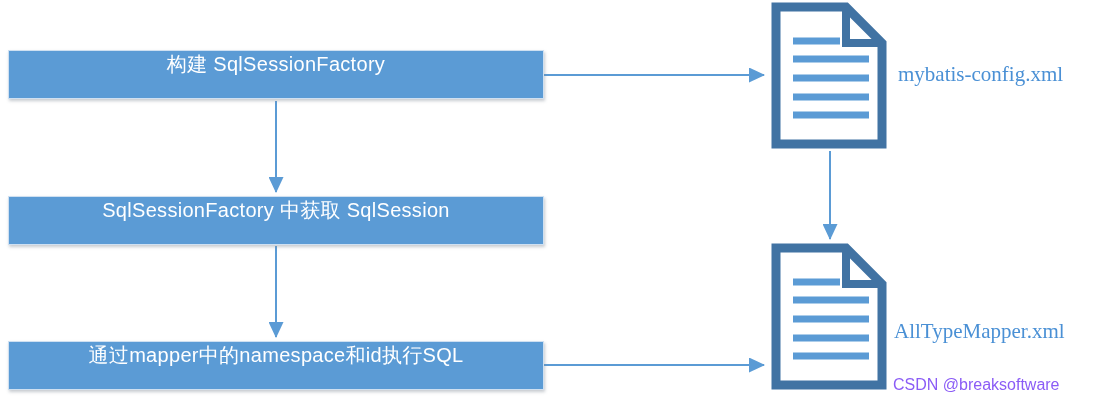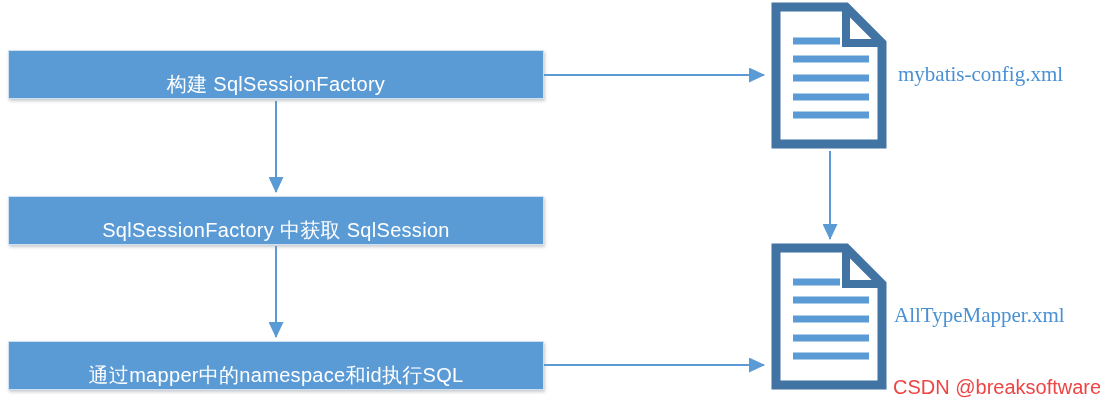--- a/index.html
+++ b/index.html
@@ -13,47 +13,47 @@
   .arrow-layer{
     position:absolute;left:0;top:0;width:1100px;height:403px;
     pointer-events:none;
   }
   .flow-box{
     position:absolute;
     left:8px;width:534px;height:47px;
     background:#5b9bd5;
     border:1px solid #cfe0f1;
     box-shadow:1px 2px 3px rgba(130,140,150,0.45);
-    display:flex;align-items:flex-end;justify-content:center;
+    display:flex;align-items:flex-start;justify-content:center;
     color:#ffffff;
     font-size:20px;
     letter-spacing:0.3px;
   }
   .box-1{top:50px;}
   .box-2{top:196px;}
   .box-3{top:341px;}
   .doc-icon{
     position:absolute;left:768px;width:122px;height:147px;
   }
   .doc-1{top:2px;}
   .doc-2{top:243px;}
   .doc-label{
     position:absolute;
     color:#4a90d5;
     font-size:21px;
     white-space:nowrap;
     font-family:Liberation Serif, serif;
   }
   .doc-label-1{left:898px;top:62px;}
-  .doc-label-2{left:894px;top:303px;text-align:center;}
+  .doc-label-2{left:894px;top:319px;text-align:center;}
   .watermark{
     position:absolute;
     left:893px;top:376px;
-    color:#ef4444;
-    font-size:20px;
+    color:#8b5cf6;
+    font-size:16px;
     white-space:nowrap;
   }
 </style>
 </head>
 <body>
 
 <div class="canvas">
 
   <svg class="arrow-layer" width="1100" height="403" viewBox="0 0 1100 403" xmlns="http://www.w3.org/2000/svg">
     <defs>

